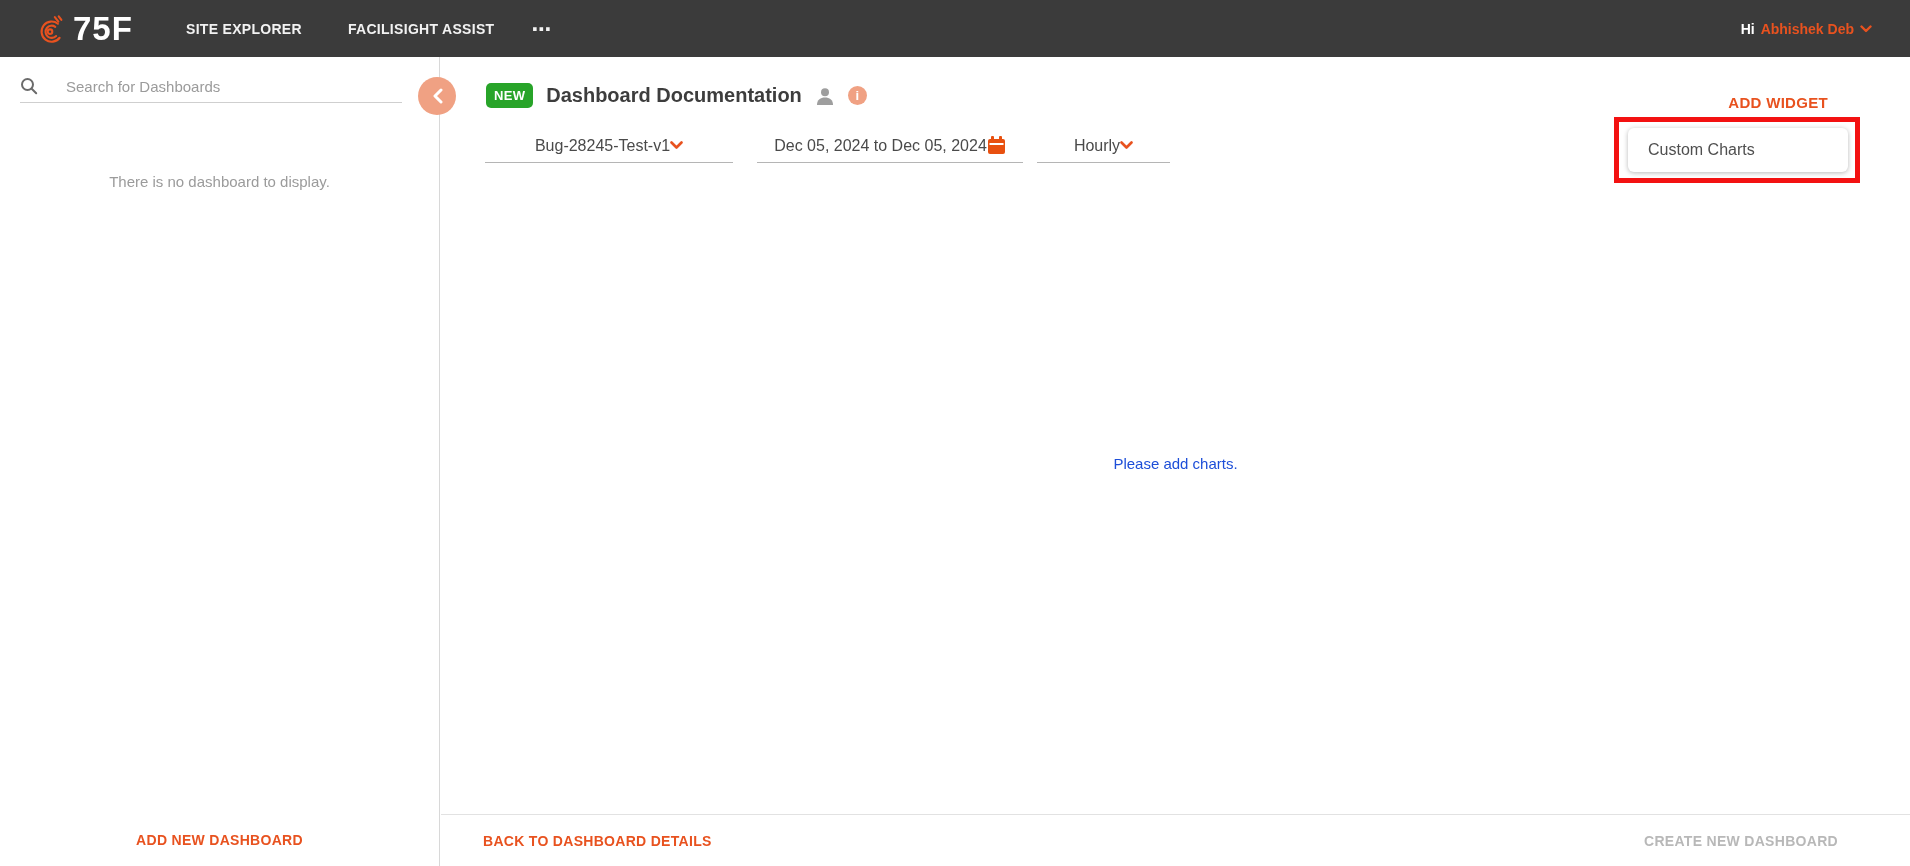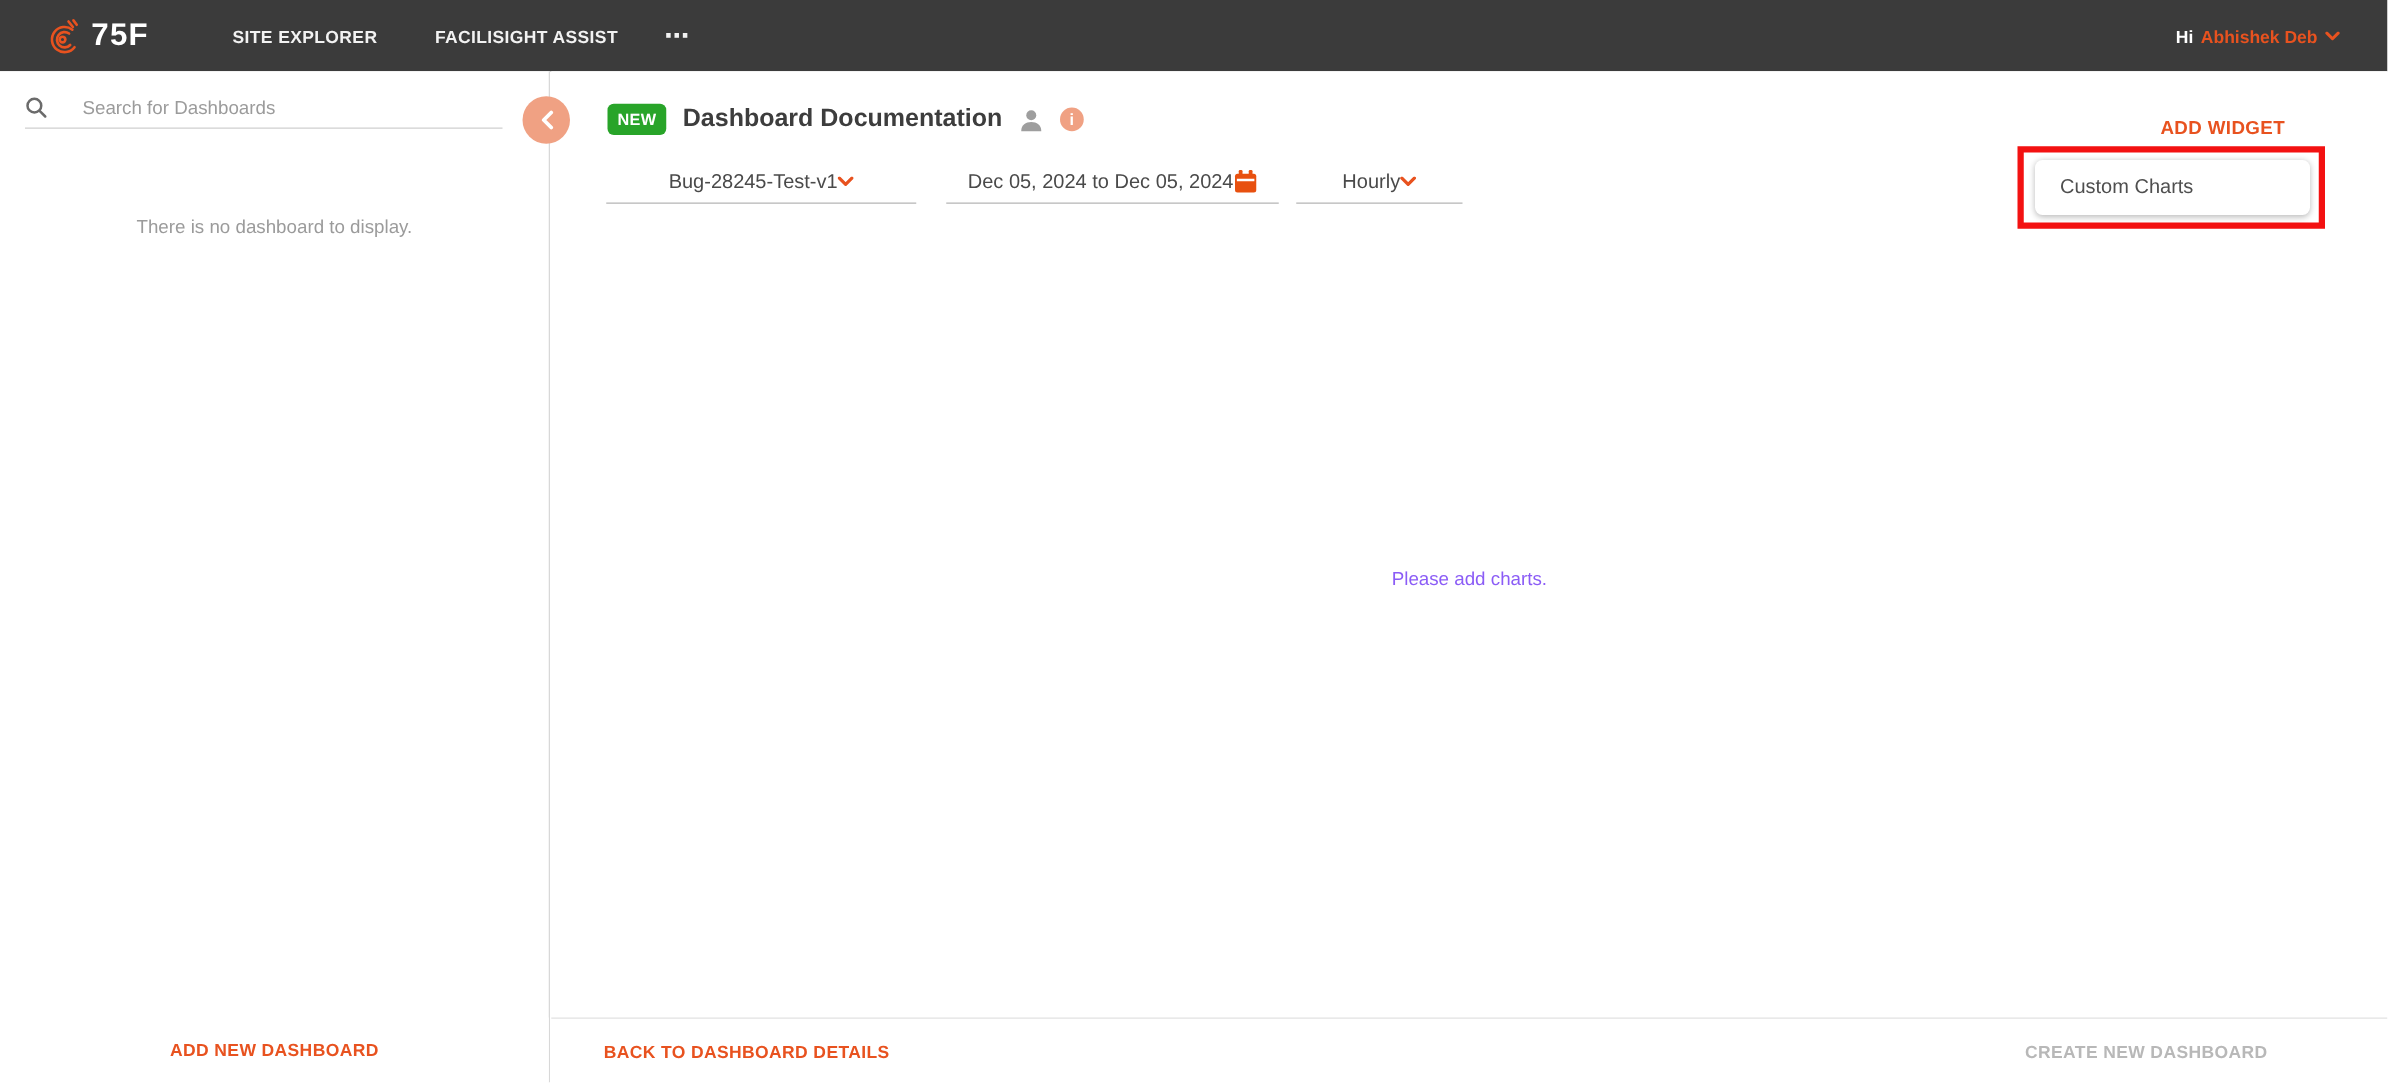--- a/index.html
+++ b/index.html
@@ -2,21 +2,21 @@
 <html><head>
 <meta charset="utf-8">
 <style>
   * { margin:0; padding:0; box-sizing:border-box; }
   html,body { width:1910px; height:866px; overflow:hidden; }
   body { font-family:"Liberation Sans","DejaVu Sans",sans-serif; background:#fff; color:#404040; }
 
   
   .nav { position:relative; height:57px; background:#3b3b3b; display:flex; align-items:stretch; }
   .brand { position:absolute; left:36px; top:0; height:57px; display:flex; align-items:center; gap:9px; cursor:pointer; }
-  .brand-text { color:#fff; font-size:25px; font-weight:800; letter-spacing:1px; }
+  .brand-text { color:#fff; font-size:33px; font-weight:800; letter-spacing:1px; }
   .nav-items { position:absolute; left:165px; top:0; height:57px; display:flex; align-items:stretch; gap:4px; }
   .nav-item { display:flex; align-items:center; padding:0 21px; color:#f2f2f2; font-size:14px; font-weight:600;
               letter-spacing:.3px; cursor:pointer; border-bottom:4px solid transparent; border-top:4px solid transparent; }
   .nav-item.active { color:#e8521f; border-bottom-color:#e8521f; }
   .nav-item.more { font-size:20px; font-weight:800; padding:0 12px; letter-spacing:1px; }
   .greeting { position:absolute; right:38px; top:0; height:57px; display:flex; align-items:center; gap:6px;
               font-size:14px; font-weight:600; color:#fff; cursor:pointer; }
   .greeting .uname { color:#e8521f; }
 
   
@@ -50,24 +50,24 @@
   .site-select { left:44px; width:248px; }
   .date-range { left:316px; width:266px; }
   .interval-select { left:596px; width:133px; }
 
   .add-widget { position:absolute; right:82px; top:37px; color:#e8521f; font-size:15px; font-weight:600; letter-spacing:.3px; cursor:pointer; }
   .annotation-box { position:absolute; left:1173px; top:60px; width:246px; height:66px; border:5px solid #f31111;
                     display:flex; align-items:center; padding-left:9px; }
   .custom-charts-card { width:220px; height:44px; background:#fff; border-radius:6px; box-shadow:0 1px 5px rgba(0,0,0,.28);
                         display:flex; align-items:center; padding-left:20px; font-size:16px; color:#4f4f4f; cursor:pointer; }
 
-  .main-empty { position:absolute; left:0; right:0; top:398px; text-align:center; font-size:15px; color:#8b5cf6; }
+  .main-empty { position:absolute; left:0; right:0; top:398px; text-align:center; font-size:15px; color:#1d4ed8; }
 
   .main-footer { position:absolute; left:0; right:0; bottom:0; height:52px; background:#fff; border-top:1px solid #e2e2e2;
-                 display:flex; align-items:center; justify-content:space-between; padding:0 96px 0 42px; }
+                 display:flex; align-items:center; justify-content:space-between; padding:0 72px 0 42px; }
   .link-disabled { color:#b8b8b8; font-size:14px; font-weight:600; letter-spacing:.3px; cursor:default; text-decoration:none; }
 
   svg { display:block; }
 </style>
 </head>
 <body>
 
 <div class="app">
 
   <header class="nav">

